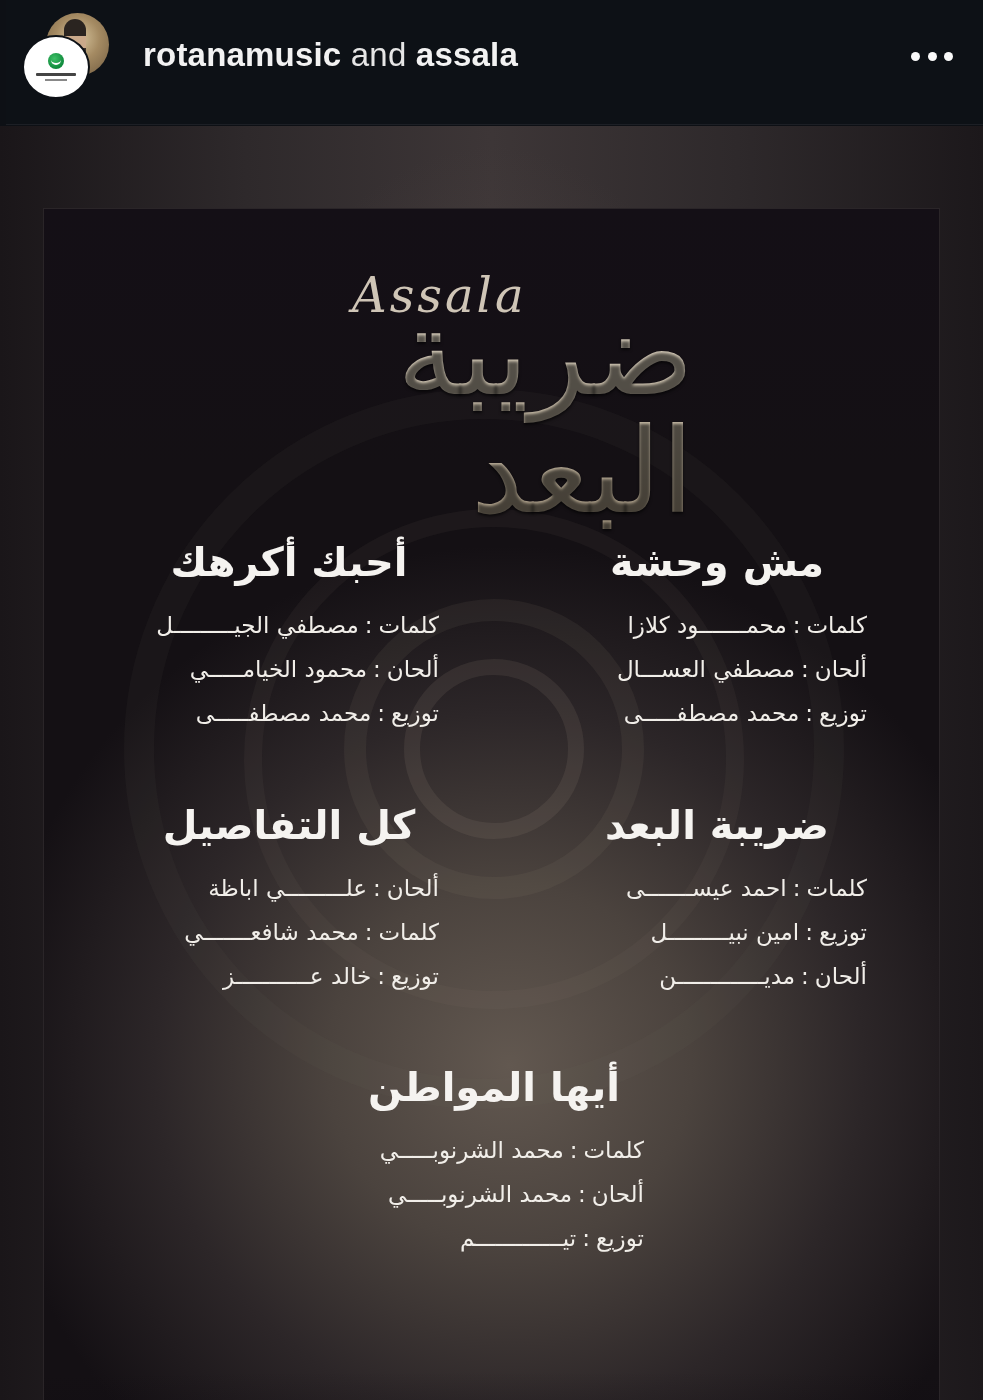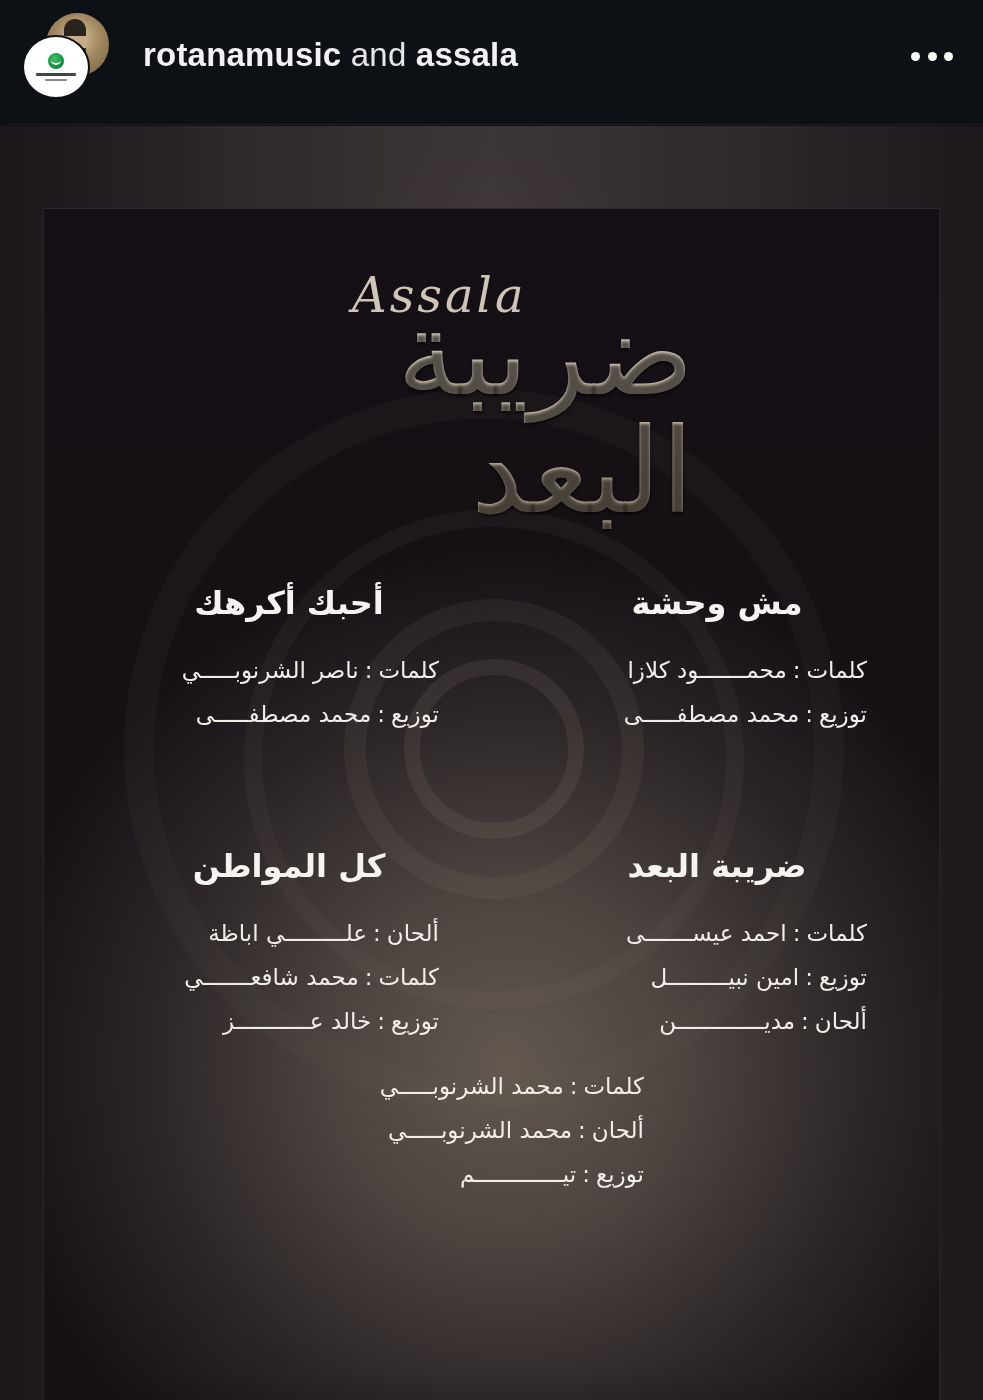--- a/index.html
+++ b/index.html
@@ -103,22 +103,22 @@
       background: linear-gradient(#e5dccb, #a89a83);
       -webkit-background-clip: text; background-clip: text;
       -webkit-text-fill-color: transparent;
     }
 
     .song {
       position: absolute; z-index: 2; direction: rtl; text-align: right; width: 300px;
     }
     .song-title {
       font-family: "DejaVu Sans", sans-serif; font-weight: bold;
-      font-size: 32px; color: #f5f3f0; text-align: center;
-      margin-bottom: 20px; height: 44px; margin-top: 45px;
+      font-size: 40px; color: #f5f3f0; text-align: center;
+      margin-bottom: 20px; height: 44px;
     }
     .credit {
       font-family: "DejaVu Sans", sans-serif;
       font-size: 23px; color: #f1eee9; height: 44px; line-height: 44px;
       white-space: nowrap;
     }
     .credit .sep { padding: 0 6px; }
 
     .s1 { left: 523px; top: 330px; }
     .s2 { left: 95px; top: 330px; }
@@ -159,41 +159,44 @@
   <div class="deco-ring r2"></div>
 
   <div class="logo">
     <div class="logo-script">Assala</div>
     <div class="logo-arabic">ضريبة البعد</div>
   </div>
 
   <div class="song s1">
     <div class="song-title">مش وحشة</div>
     <div class="credit"><span>كلمات</span><span class="sep">:</span><span>محمـــــــود كلازا</span></div>
+    <div class="credit"><span>ألحان</span><span class="sep">:</span><span>مصطفي العســـال</span></div>
     <div class="credit"><span>توزيع</span><span class="sep">:</span><span>محمد مصطفـــــى</span></div>
   </div>
 
   <div class="song s2">
     <div class="song-title">أحبك أكرهك</div>
-    <div class="credit"><span>كلمات</span><span class="sep">:</span><span>ناصر الشرنوبـــــي</span></div>
+    <div class="credit"><span>كلمات</span><span class="sep">:</span><span>مصطفي الجيـــــــــل</span></div>
+    <div class="credit"><span>ألحان</span><span class="sep">:</span><span>محمود الخيامـــــي</span></div>
     <div class="credit"><span>توزيع</span><span class="sep">:</span><span>محمد مصطفـــــى</span></div>
   </div>
 
   <div class="song s3">
     <div class="song-title">ضريبة البعد</div>
     <div class="credit"><span>كلمات</span><span class="sep">:</span><span>احمد عيســـــــى</span></div>
     <div class="credit"><span>توزيع</span><span class="sep">:</span><span>امين نبيـــــــــل</span></div>
     <div class="credit"><span>ألحان</span><span class="sep">:</span><span>مديـــــــــــــن</span></div>
   </div>
 
   <div class="song s4">
-    <div class="song-title">كل المواطن</div>
+    <div class="song-title">كل التفاصيل</div>
     <div class="credit"><span>ألحان</span><span class="sep">:</span><span>علـــــــــي اباظة</span></div>
     <div class="credit"><span>كلمات</span><span class="sep">:</span><span>محمد شافعـــــــي</span></div>
     <div class="credit"><span>توزيع</span><span class="sep">:</span><span>خالد عـــــــــــز</span></div>
   </div>
 
   <div class="song s5">
+    <div class="song-title">أيها المواطن</div>
     <div class="credit"><span>كلمات</span><span class="sep">:</span><span>محمد الشرنوبـــــي</span></div>
     <div class="credit"><span>ألحان</span><span class="sep">:</span><span>محمد الشرنوبـــــي</span></div>
     <div class="credit"><span>توزيع</span><span class="sep">:</span><span>تيـــــــــــــم</span></div>
   </div>
 </div>
 
 </body></html>

